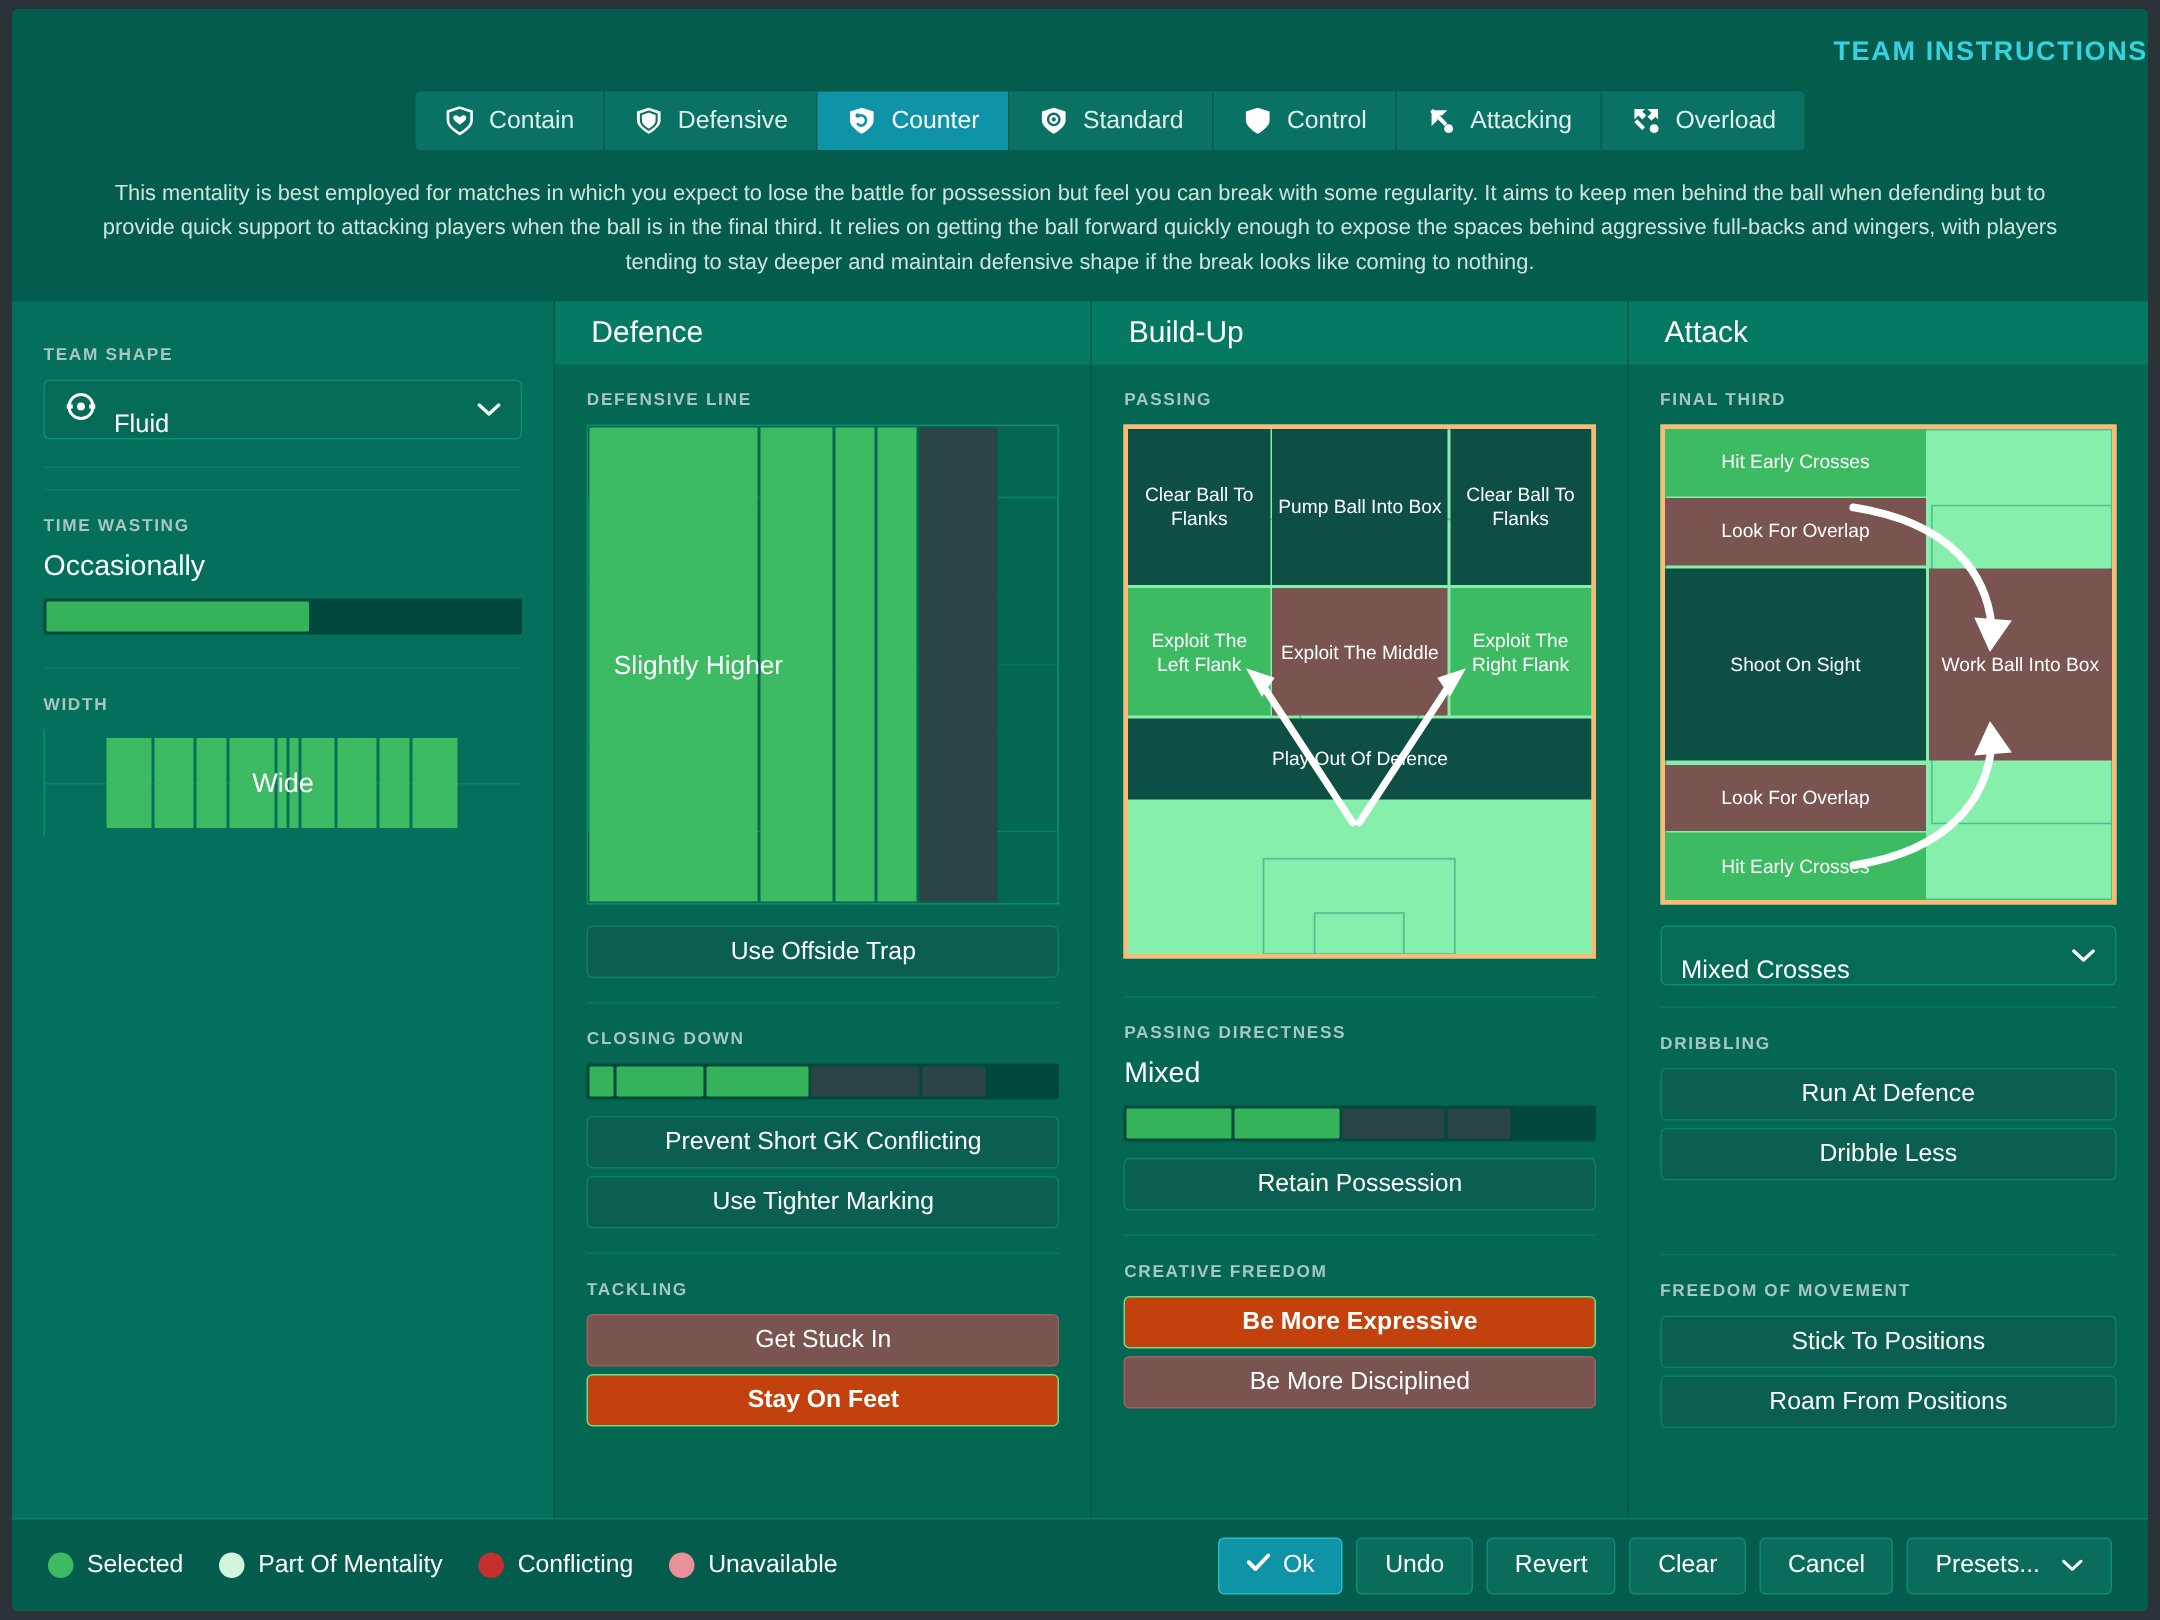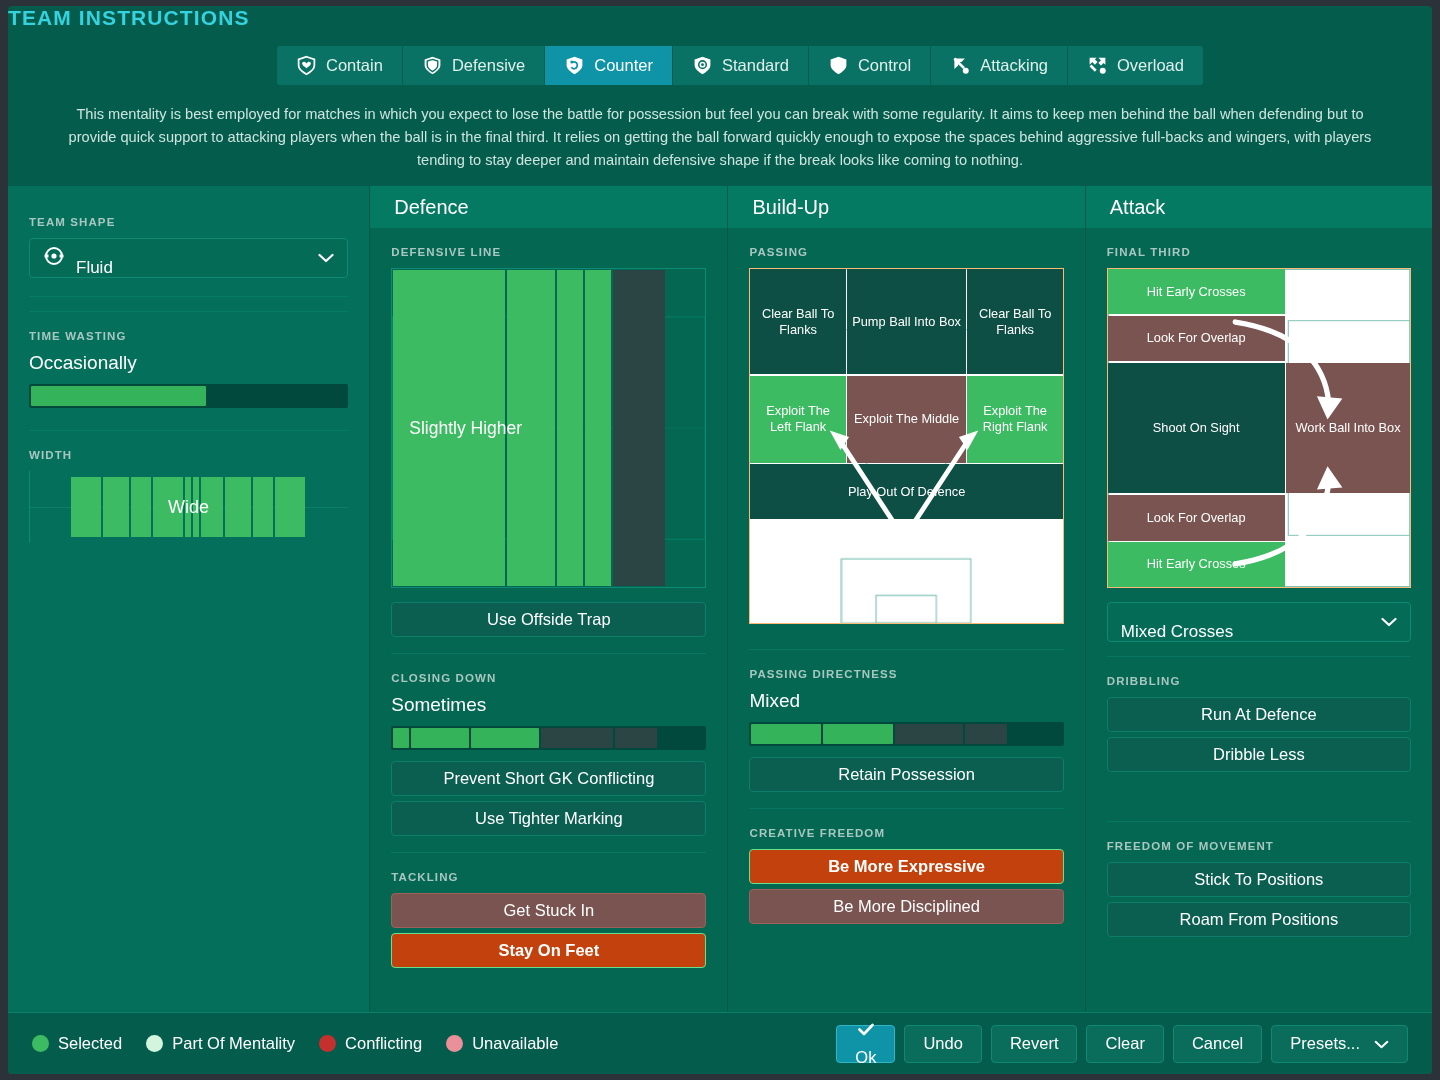--- a/index.html
+++ b/index.html
@@ -14,25 +14,26 @@
     left: 8px; top: 6px;
     width: 1424px; height: 1068px;
     background: #045d4c;
     border-radius: 4px;
     overflow: hidden;
     display: flex; flex-direction: column;
   }
 
   
   .title {
-    text-align: left;
+    text-align: right;
     color: #35d2e0;
-    font-size: 21px;
+    font-size: 18px;
     font-weight: bold;
     letter-spacing: 1.1px;
+    padding-top: 18px;
   }
 
   
   .mentality-bar {
     display: flex; justify-content: center;
     margin-top: 16px;
     margin-left: 40px;
   }
   .mentality-tabs {
     display: flex;
@@ -196,22 +197,22 @@
     position: absolute; inset: 0;
     display: flex; align-items: center;
     padding-left: 17px;
     color: #ffffff; font-size: 17.5px;
     pointer-events: none;
   }
 
   
   .grid-pitch {
     position: relative;
-    border: 1px solid #fdba74;
-    background: #ffffff;
+    border: 3px solid #fdba74;
+    background: #86efac;
     overflow: hidden;
   }
   .cellgrid { position: absolute; inset: 0; }
   .cell {
     position: absolute;
     display: flex; align-items: center; justify-content: center;
     text-align: center;
     color: #ffffff;
     font-size: 12.8px;
     line-height: 16px;
@@ -240,21 +241,21 @@
     padding: 0 18px;
     display: flex; align-items: center; justify-content: center; gap: 8px;
     border-radius: 4px;
     background: #0a6d5b;
     border: 1px solid #0e8a72;
     color: #ffffff;
     font-size: 16.5px;
     cursor: pointer;
     white-space: nowrap;
   }
-  .abtn.primary { background: #0e94a6; border-color: #2bb9c9; flex-direction: column; }
+  .abtn.primary { background: #0e94a6; border-color: #2bb9c9; }
 </style>
 </head>
 <body>
 
 <div id="app">
 
   <div class="title">TEAM INSTRUCTIONS</div>
 
   <div class="mentality-bar">
     <div class="mentality-tabs" id="mentality-tabs">
@@ -420,21 +421,20 @@
             </div>
           <div class="dl-label">Slightly Higher</div>
         </div>
 
         <div style="height:14px"></div>
         <div class="btn neutral">Use Offside Trap</div>
         <div style="height:11px"></div>
         <div class="hr"></div>
 
         <div class="sect-label">CLOSING DOWN</div>
-        <div class="value-text">Sometimes</div>
         <div class="slider" id="cd-slider">
             <div class="seg on" style="width: 16px;"></div>
             <div class="seg on" style="width: 58px;"></div>
             <div class="seg on" style="width: 68px;"></div>
             <div class="seg off" style="width: 72px;"></div>
             <div class="seg off" style="width: 42px;"></div>
             <div class="seg blank" style="width: 22px;"></div>
           </div>
         <div style="height:11px"></div>
         <div class="btn neutral">Prevent Short GK Conflicting</div>

